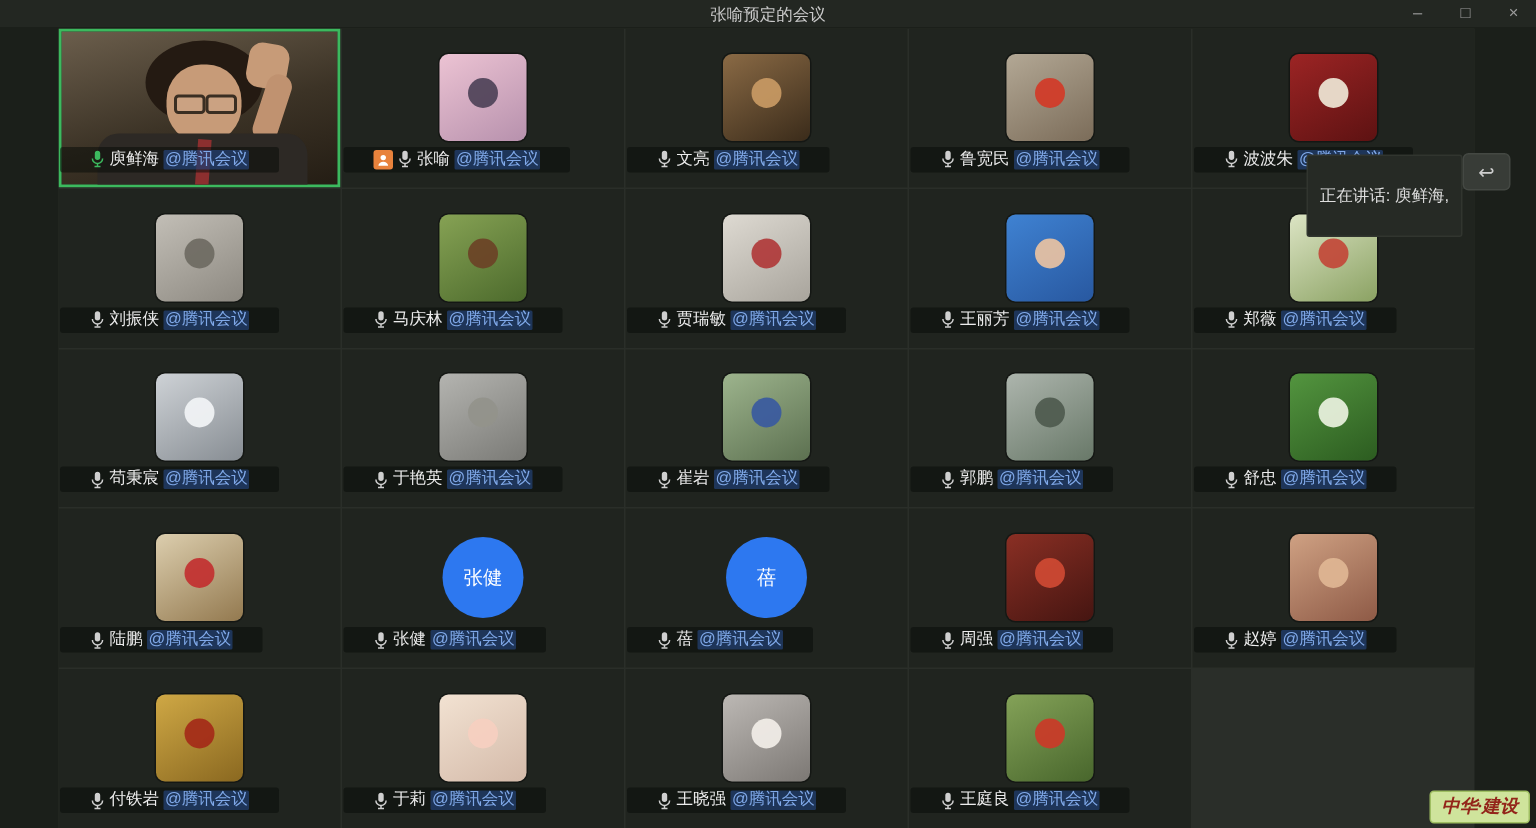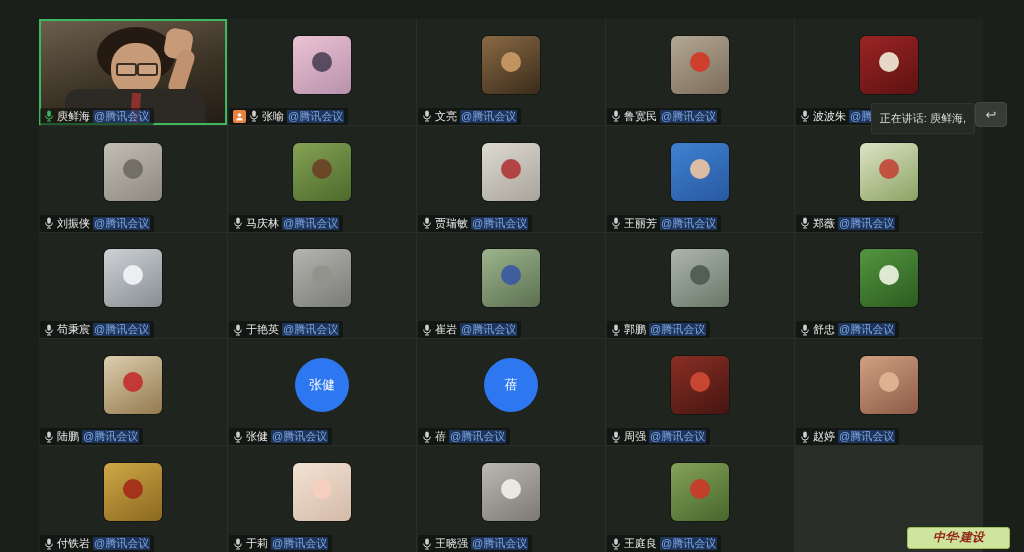--- a/index.html
+++ b/index.html
@@ -31,44 +31,52 @@
   .vs{position:absolute;}
   .vs-hair{left:56px;top:6px;width:78px;height:56px;border-radius:50%;background:#241a12;}
   .vs-face{left:70px;top:22px;width:50px;height:52px;border-radius:46%;background:#c79b78;}
   .vs-glass{width:17px;height:9px;border:2px solid #3a2e22;border-radius:3px;top:42px;background:rgba(255,255,255,.08);}
   .vs-g1{left:75px;} .vs-g2{left:96px;}
   .vs-body{left:24px;top:68px;width:140px;height:40px;background:#2d2925;border-radius:14px 14px 0 0;}
   .vs-lanyard{left:90px;top:72px;width:9px;height:32px;background:#8c2f2f;transform:rotate(4deg);}
   .vs-arm{left:132px;top:28px;width:17px;height:46px;background:#c09270;border-radius:8px;transform:rotate(18deg);}
   .vs-hand{left:124px;top:8px;width:27px;height:30px;background:#c79b78;border-radius:9px;transform:rotate(10deg);}
   
-  .label{position:absolute;left:1px;bottom:0;display:flex;align-items:center;gap:3px;
-         padding:2px 4px;background:rgba(10,12,10,.55);border-radius:2px;
+  .label{position:absolute;left:1px;bottom:10px;display:flex;align-items:center;gap:3px;
+         padding:2px 20px;background:rgba(10,12,10,.55);border-radius:2px;
          font-size:11px;line-height:13px;white-space:nowrap;max-width:calc(100% - 2px);z-index:5;}
   .label .pname{color:#ececec;}
   .label .psuffix{color:#7fa8e8;background:rgba(46,96,186,.42);padding:0 1px;border-radius:1px;}
   .host-badge{width:13px;height:13px;border-radius:2px;background:#e8823c;display:flex;
               align-items:center;justify-content:center;flex:0 0 auto;}
   .mic{display:flex;align-items:center;flex:0 0 auto;}
   
   .speaking-toast{position:absolute;right:49px;top:85px;background:#262a25;border:1px solid #31352f;
-                  color:#dedede;font-size:11px;padding:7px 8px;border-radius:2px;z-index:30;}
+                  color:#dedede;font-size:11px;padding:19px 8px;border-radius:2px;z-index:30;}
   .return-btn{position:absolute;right:17px;top:84px;width:30px;height:23px;background:#383c37;
               border:1px solid #444843;border-radius:4px;color:#cfcfcf;font-size:13px;
               display:flex;align-items:center;justify-content:center;cursor:pointer;z-index:30;}
   
-  .watermark{position:absolute;right:14px;bottom:3px;background:#cfe49c;border:1px solid #9fbe62;
+  .watermark{position:absolute;right:4px;bottom:3px;background:#cfe49c;border:1px solid #9fbe62;
              color:#93251a;font-size:12px;font-weight:bold;font-style:italic;
-             font-family:"Liberation Serif",serif;padding:1px 25px 2px;border-radius:3px;z-index:30;}
+             font-family:"Liberation Serif",serif;padding:1px 7px 2px;border-radius:3px;z-index:30;}
 </style>
 </head>
 <body>
 
 <div class="app">
 
+  <div class="titlebar">
+    <span class="title">张喻预定的会议</span>
+    <div class="win-controls">
+      <span class="win-btn">–</span>
+      <span class="win-btn">□</span>
+      <span class="win-btn">×</span>
+    </div>
+  </div>
 
   <div class="stage">
     <div class="grid" id="grid">
         <div class="tile">
           <div class="video-scene">
             <div class="vs vs-hair"></div>
             <div class="vs vs-hand"></div>
             <div class="vs vs-arm"></div>
             <div class="vs vs-face"></div>
             <div class="vs vs-glass vs-g1"></div>

